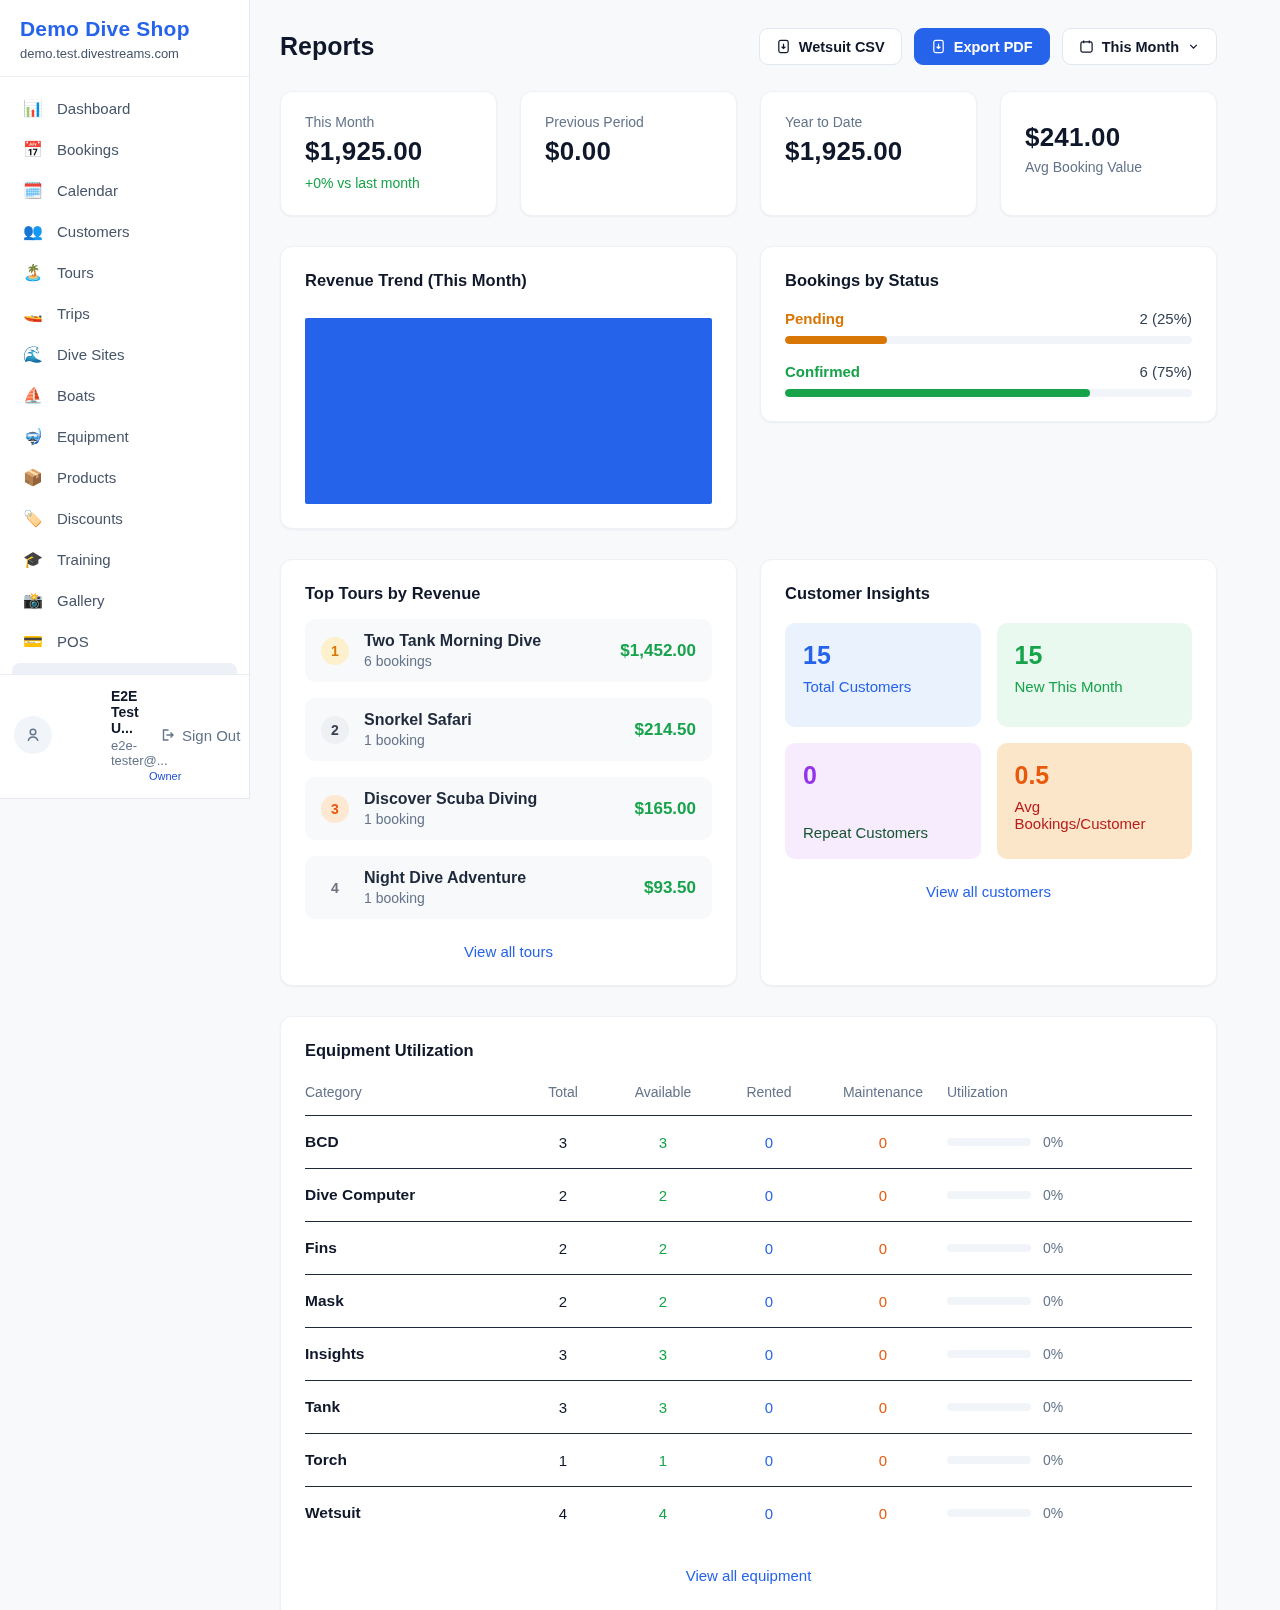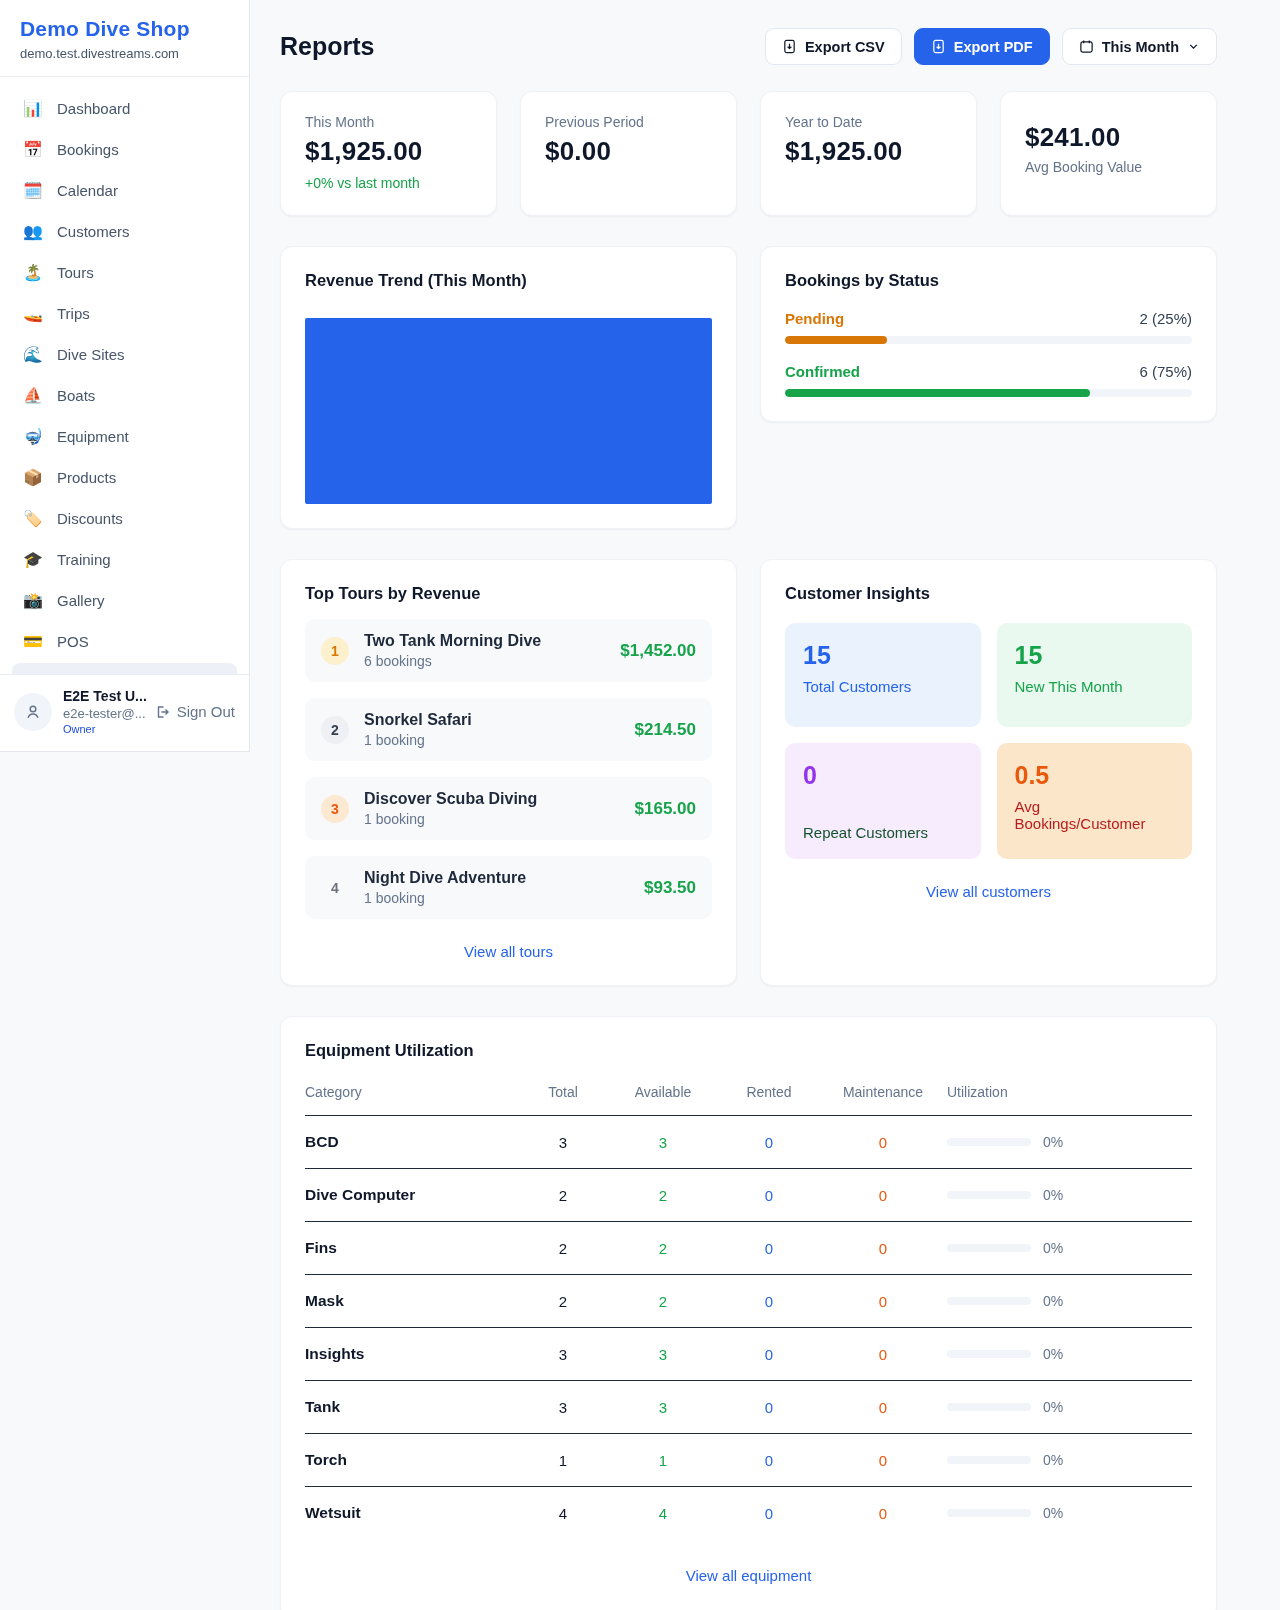--- a/index.html
+++ b/index.html
@@ -24,30 +24,30 @@
   .sb-nav { padding:12px 12px 0; }
   .nav-item {
     display:flex; align-items:center; gap:13px;
     padding:10px 10px; border-radius:8px; margin-bottom:2px;
     font-size:15px; color:#475569; cursor:pointer;
   }
   .nav-item .ni-icon { width:22px; font-size:16px; text-align:center; flex:0 0 22px; }
   .nav-partial { height:11px; margin:2px 0 0; border-radius:8px 8px 0 0; background:#edf1f7; }
   .sb-user {
     border-top:1px solid #e9edf2;
-    padding:13px 14px 16px; display:flex; align-items:center;
+    padding:13px 14px 16px; display:flex; align-items:center;gap:48px;
   }
   .avatar {
     width:38px; height:38px; border-radius:50%; background:#f1f5f9;
     display:flex; align-items:center; justify-content:center; color:#64748b; flex:0 0 38px;
   }
   .u-info { margin-left:11px; min-width:0; }
   .u-name { font-size:14px; font-weight:700; color:#0f172a; }
   .u-mail { font-size:13px; color:#64748b; margin-top:2px; }
-  .u-role { font-size:11px; color:#1d4ed8; margin-top:2px; }
+  .u-role { font-size:11px; color:#1d4ed8; margin-top:2px;margin-left:38px; }
   .signout {
     margin-left:auto; display:flex; align-items:center; gap:7px;
     color:#64748b; font-size:15px; cursor:pointer; white-space:nowrap;
   }
 
   
   .main { margin-left:250px; padding:28px 63px 60px 30px; }
   .page-head { display:flex; align-items:center; justify-content:space-between; }
   .page-title { font-size:25px; font-weight:800; color:#0f172a; }
   .head-actions { display:flex; gap:12px; }
@@ -225,21 +225,21 @@
 <main class="main">
 
   <div class="page-head">
     <h1 class="page-title">Reports</h1>
     <div class="head-actions">
       <button class="btn">
         <svg width="15" height="15" viewBox="0 0 16 16" fill="none" stroke="currentColor" stroke-width="1.3">
           <rect x="3" y="1.5" width="10" height="13" rx="2"></rect>
           <path d="M8 5v5M6 8.2 8 10l2-1.8"></path>
         </svg>
-        <span>Export CSV</span>
+        <span>Wetsuit CSV</span>
       </button>
       <button class="btn btn-primary">
         <svg width="15" height="15" viewBox="0 0 16 16" fill="none" stroke="currentColor" stroke-width="1.3">
           <rect x="3" y="1.5" width="10" height="13" rx="2"></rect>
           <path d="M8 5v5M6 8.2 8 10l2-1.8"></path>
         </svg>
         <span>Export PDF</span>
       </button>
       <button class="btn">
         <svg width="15" height="15" viewBox="0 0 16 16" fill="none" stroke="currentColor" stroke-width="1.3">

